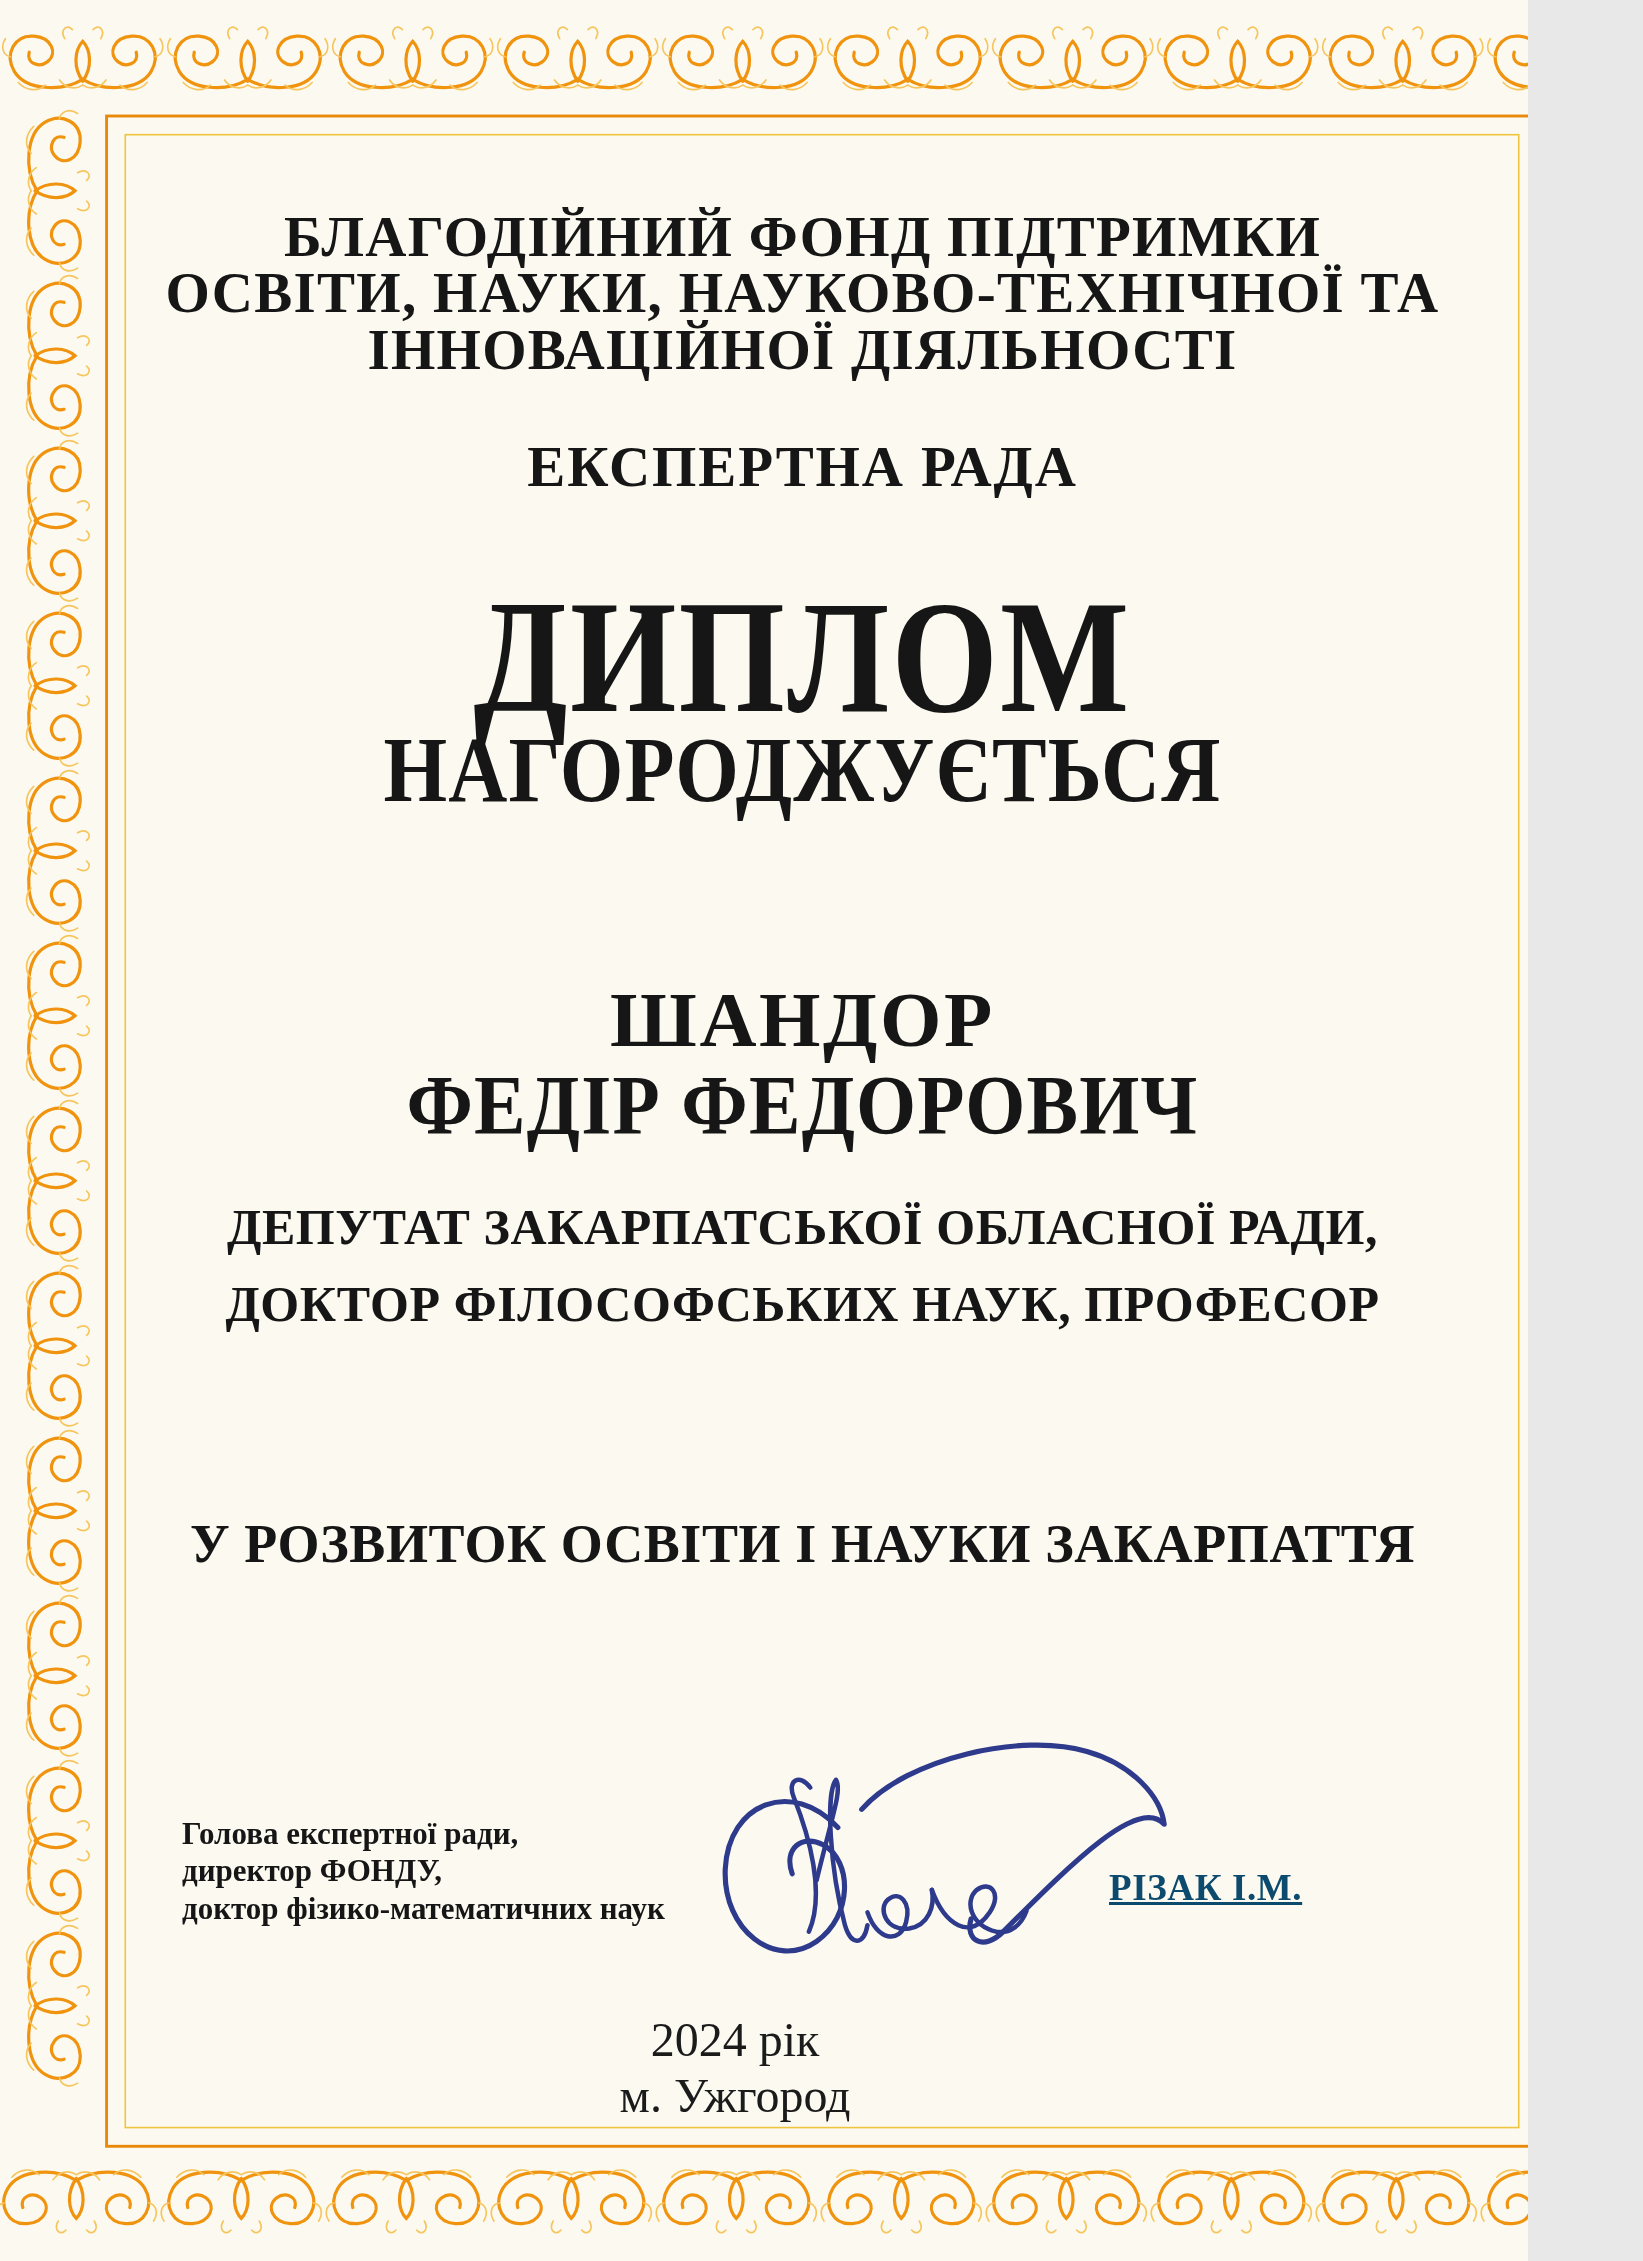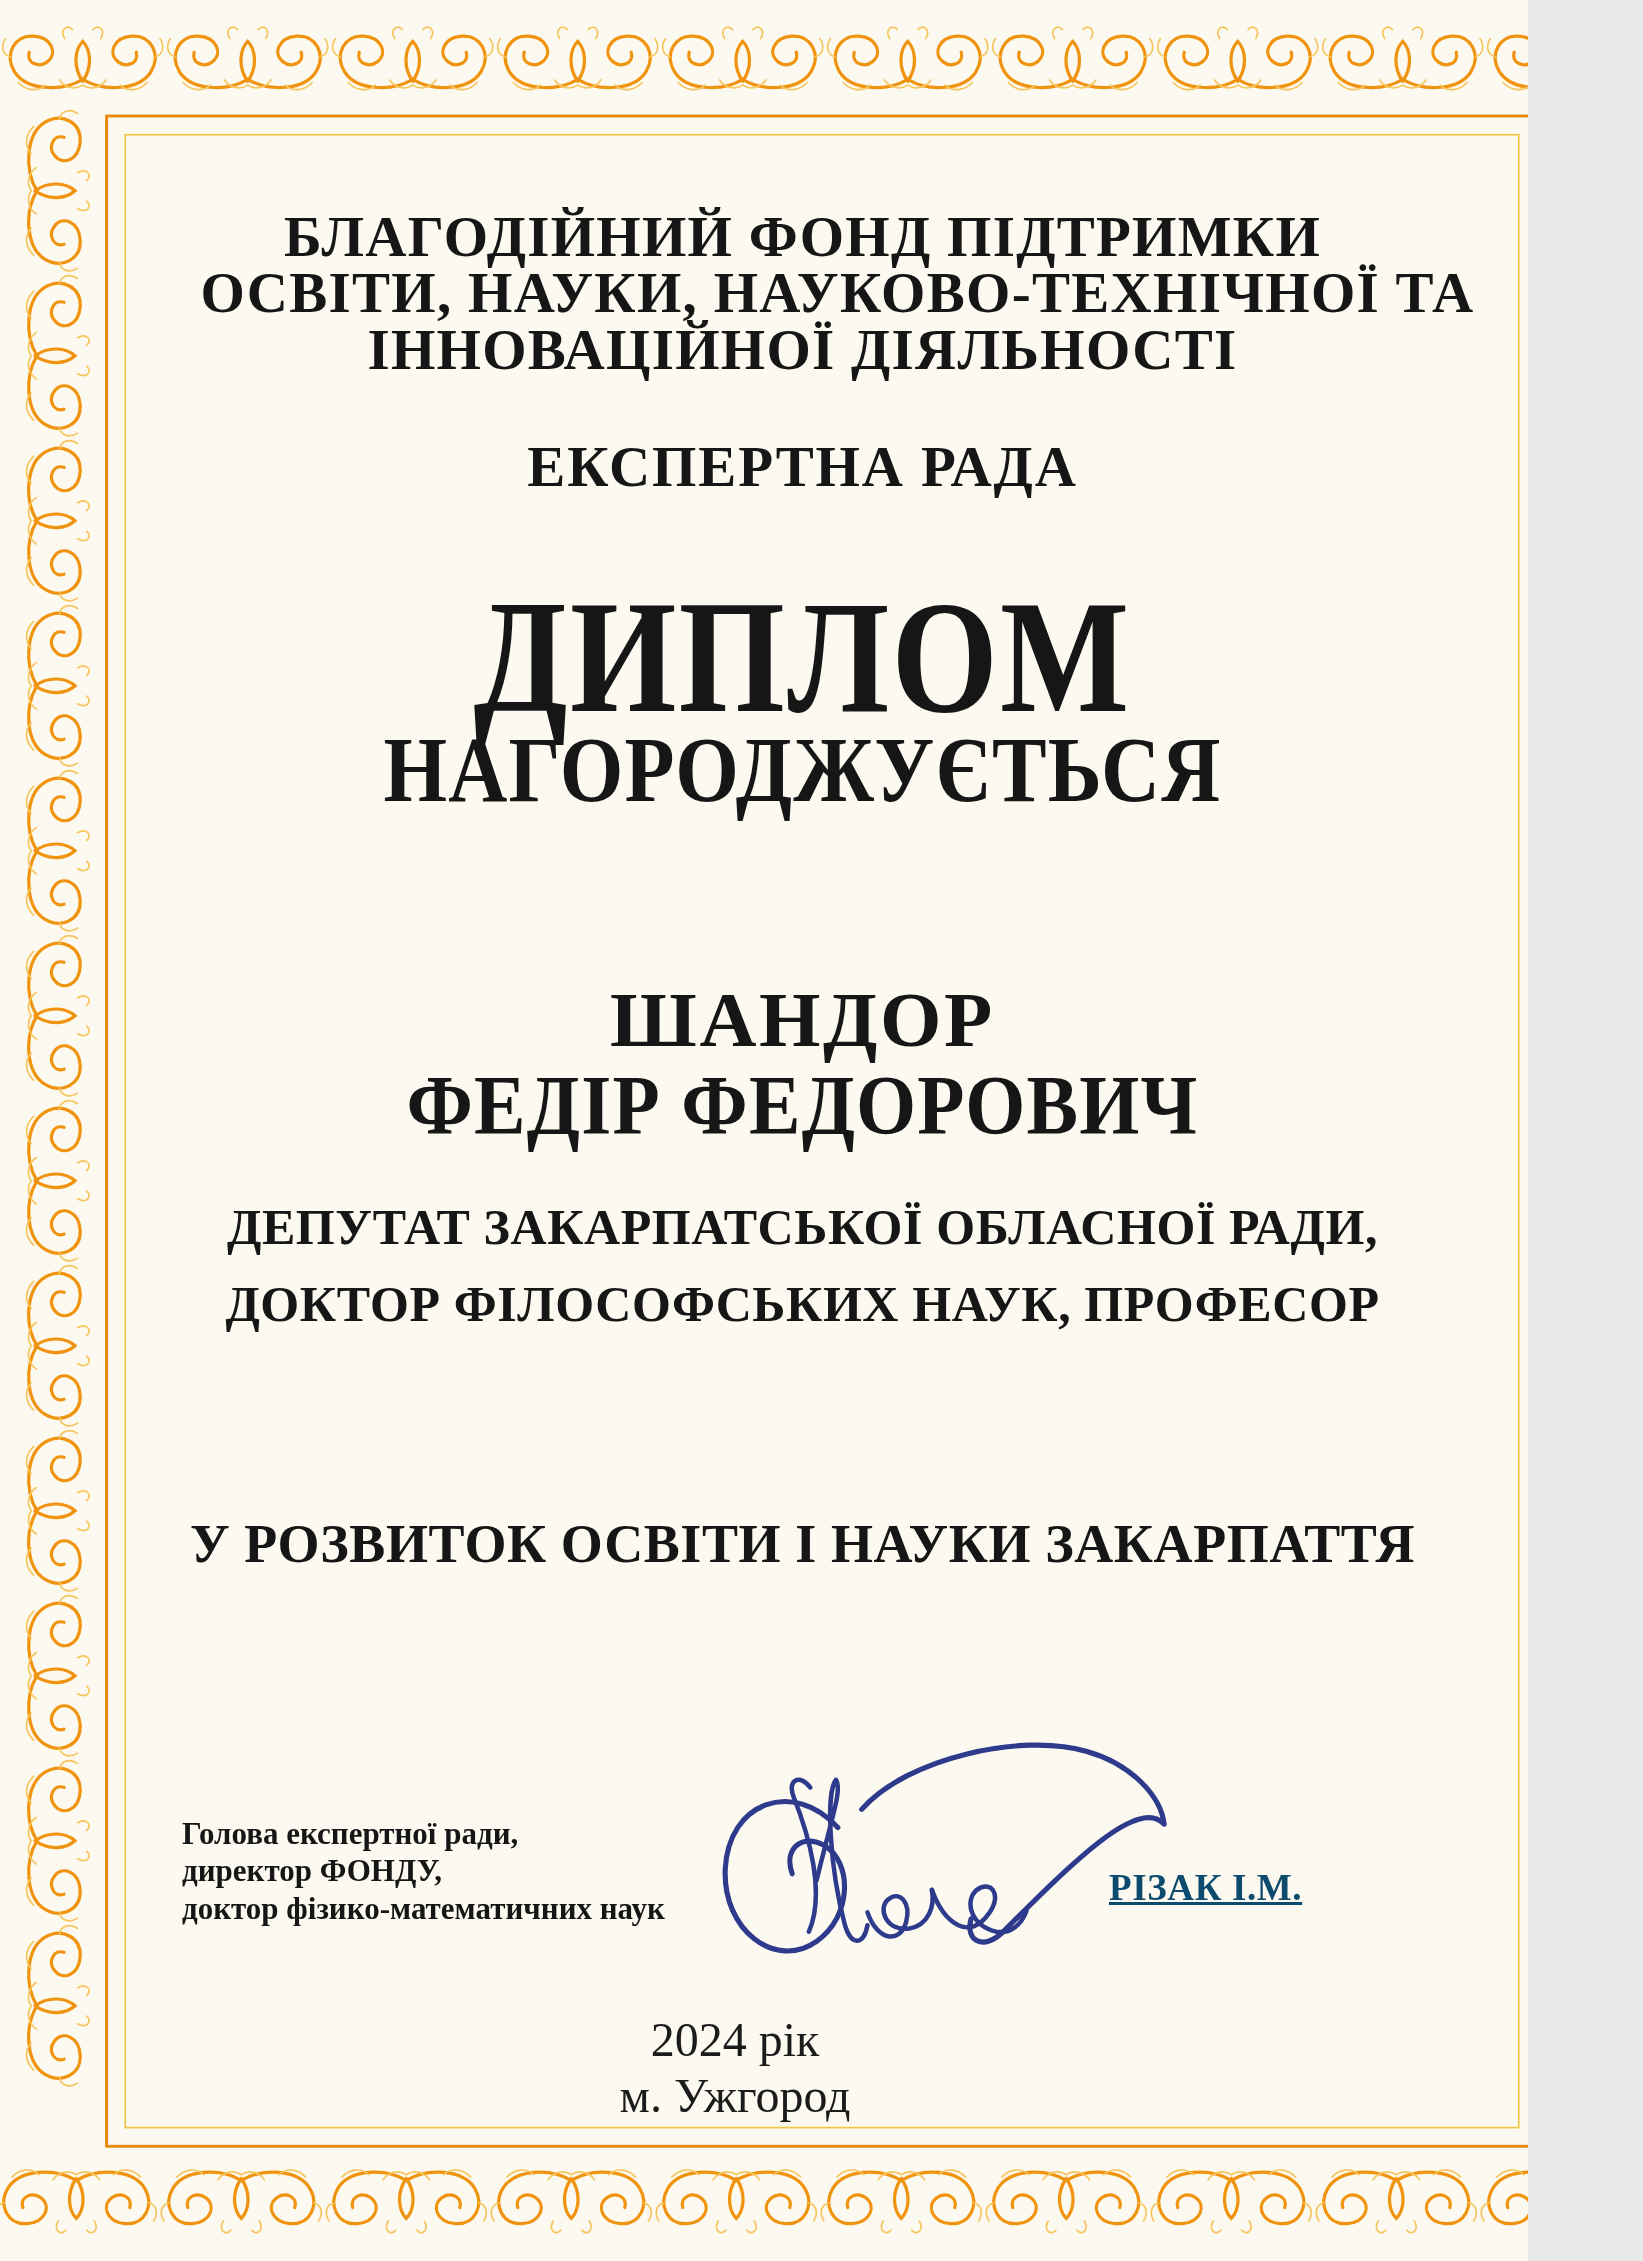--- a/index.html
+++ b/index.html
@@ -13,21 +13,21 @@
   .border-svg{position:absolute;left:0;top:0;width:1644px;height:2261px;}
   .sig-svg{position:absolute;left:712px;top:1718px;width:477px;height:251px;}
   .artifact{position:absolute;left:1595px;top:7.7px;width:49px;height:18px;background:#1d1d1d;}
   .t{
     position:absolute;left:0;width:1605px;
     text-align:center;color:#161616;
     font-weight:700;white-space:nowrap;
     font-family:"Liberation Serif",serif;
   }
   .org{font-size:57px;line-height:57px;letter-spacing:1.3px;}
-  .org1{top:208px;} .org2{top:264px;margin-left:35px;} .org3{top:321px;}
+  .org1{top:208px;} .org2{top:264px;} .org3{top:321px;}
   .council{top:438px;font-size:57px;line-height:57px;letter-spacing:1.9px;}
   .diploma{
     top:577px;font-size:161px;line-height:161px;letter-spacing:2.6px;
     transform:scaleX(0.85);transform-origin:50% 50%;
   }
   .subtitle{
     top:723px;font-size:93px;line-height:93px;letter-spacing:1.3px;
     transform:scaleX(0.88);transform-origin:50% 50%;
   }
   .lastname{top:980px;font-size:79px;line-height:79px;letter-spacing:2.6px;}

